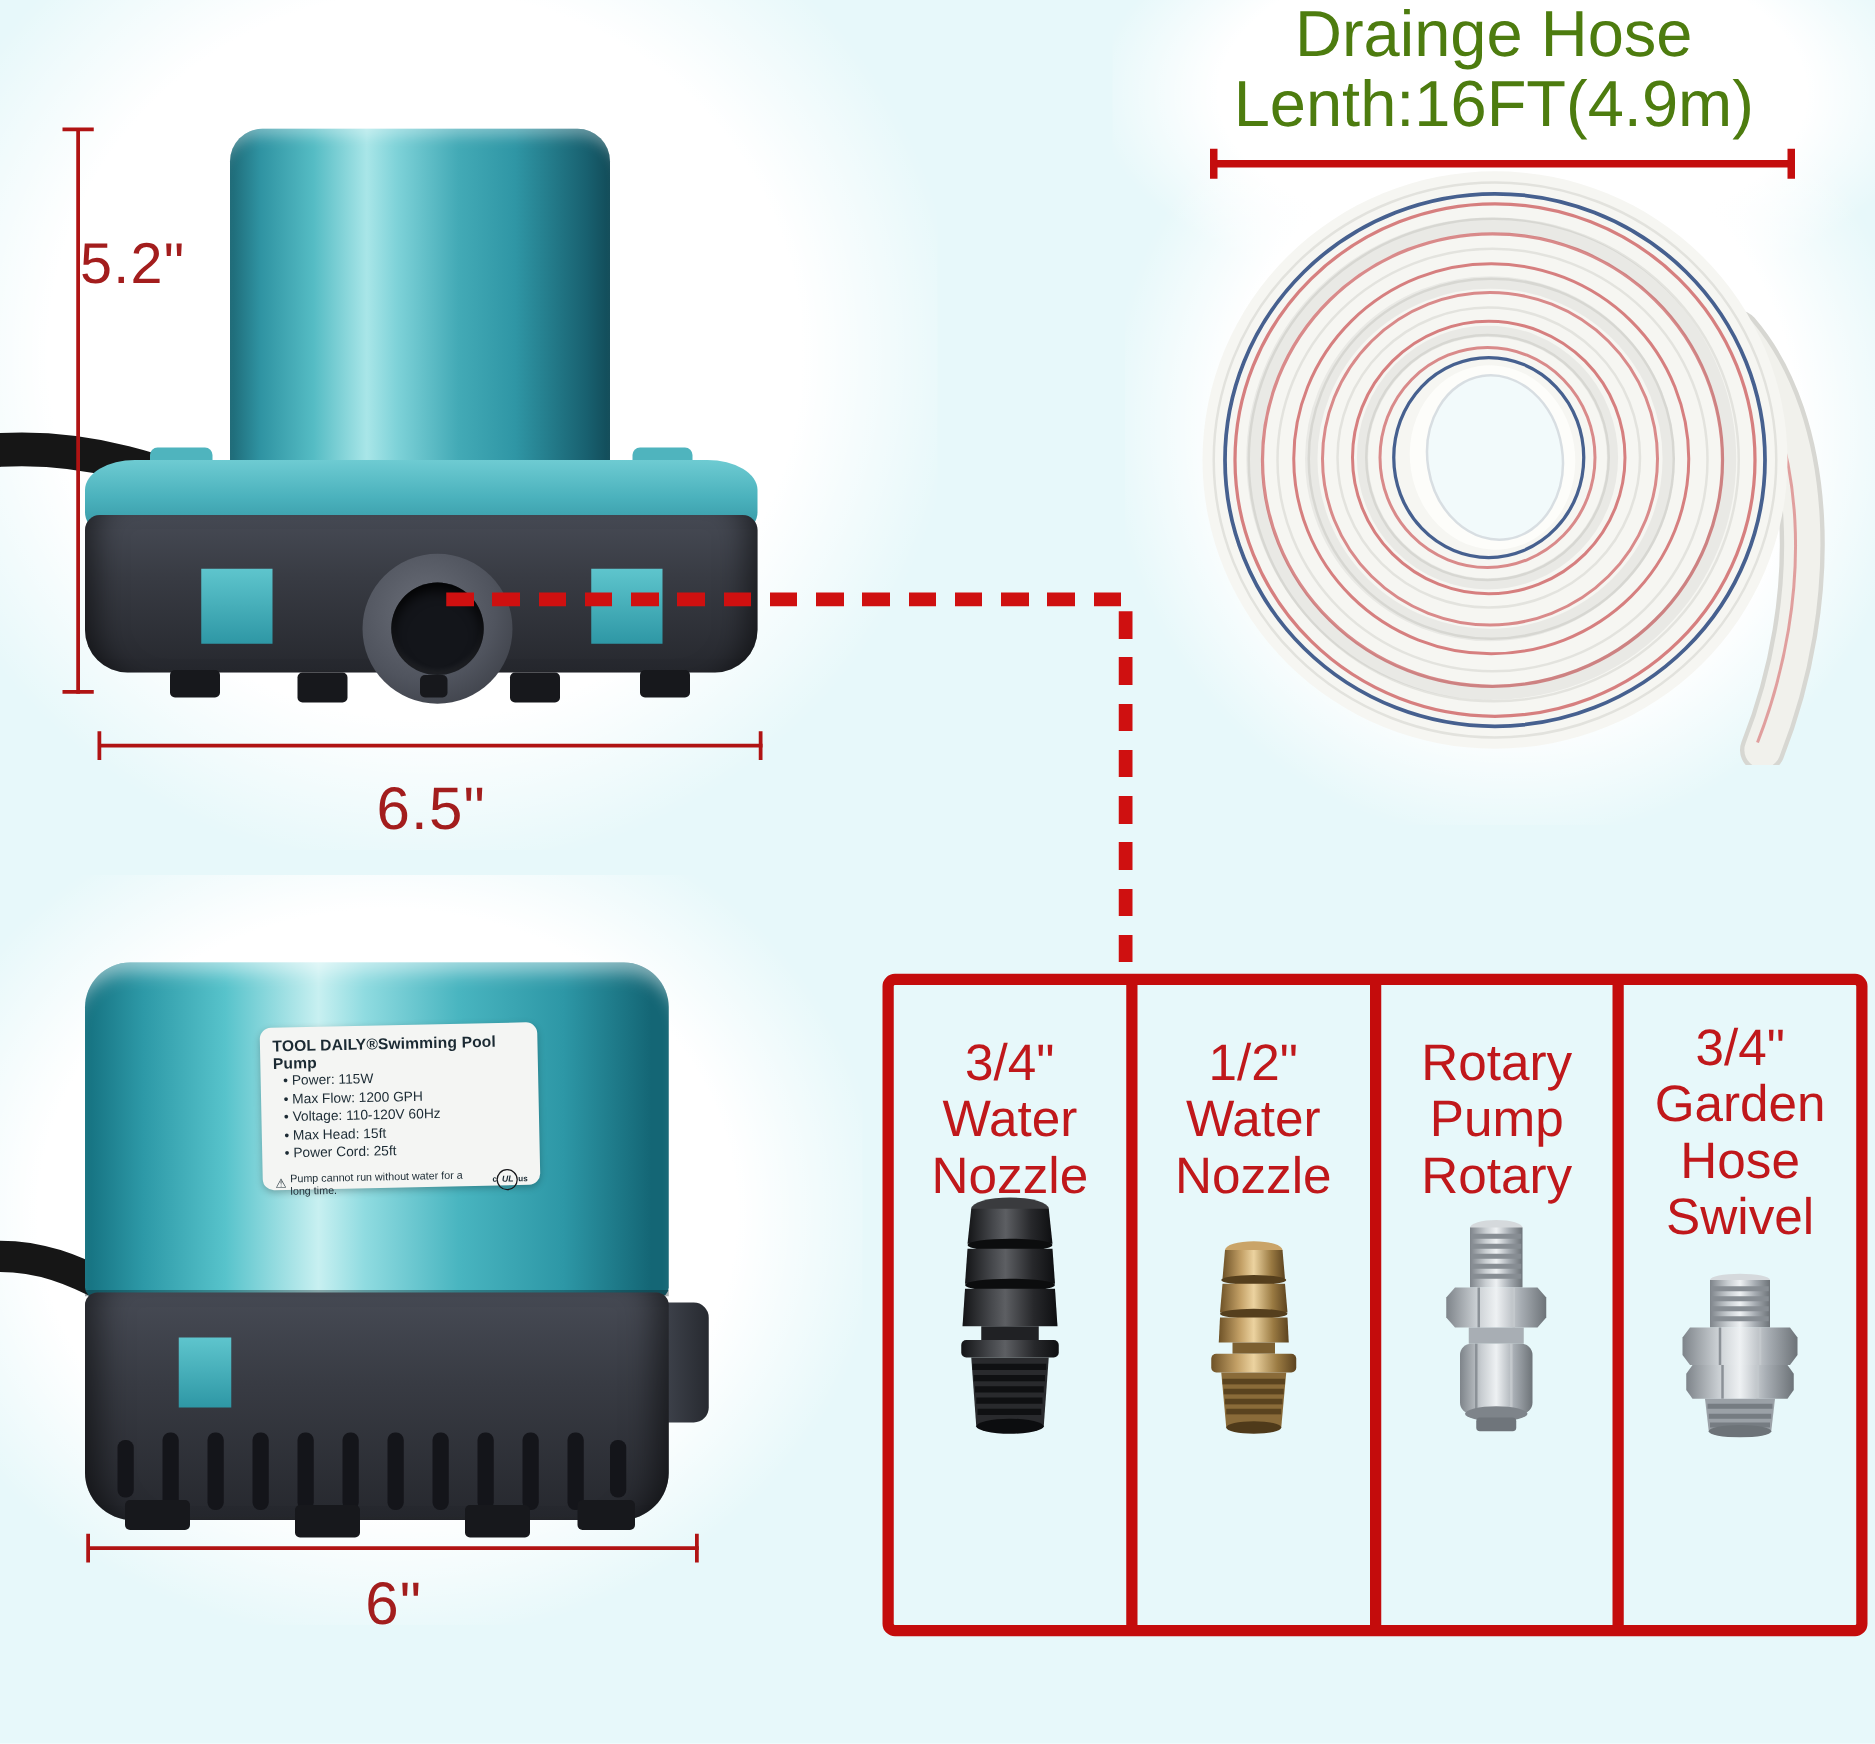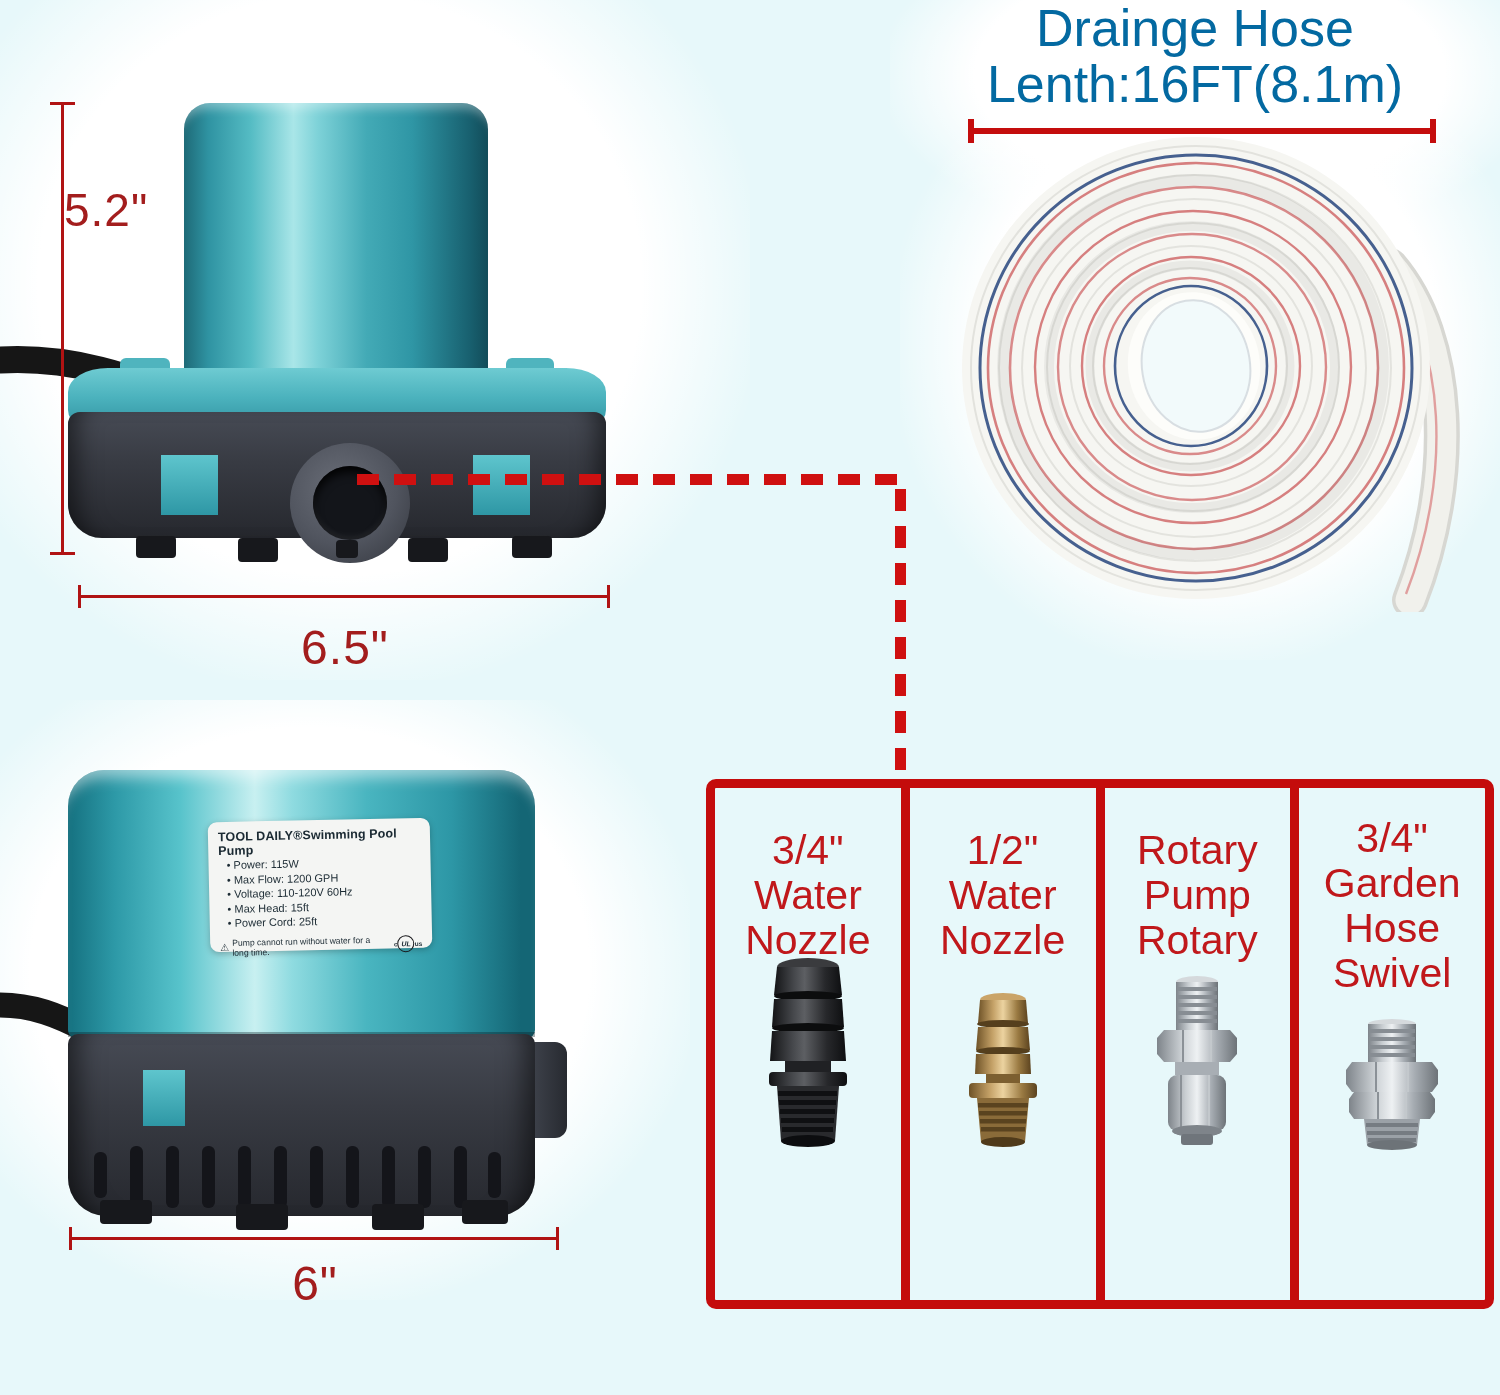--- a/index.html
+++ b/index.html
@@ -9,21 +9,21 @@
   
   .blob{position:absolute;background:radial-gradient(ellipse at 50% 45%, #ffffff 0 52%, rgba(255,255,255,0) 74%);}
   
   .dim-line{background:#b01313;}
   .dim-text{color:#a31d1d;font-size:46px;letter-spacing:1px;}
   .dim-text.big{font-size:48px;}
   
   .dash-h{height:11px;background:repeating-linear-gradient(90deg,#cf1010 0 22px,transparent 22px 37px);}
   .dash-v{width:11px;background:repeating-linear-gradient(180deg,#cf1010 0 22px,transparent 22px 37px);}
   
-  .hose-title{width:530px;text-align:center;color:#0369a1;font-size:52px;line-height:56px;}
+  .hose-title{width:530px;text-align:center;color:#4d7c0f;font-size:52px;line-height:56px;}
   .bracket{background:#c40d0d;}
   
   .motor{background:linear-gradient(90deg,#1e6a77 0%,#2f93a2 8%,#55bcc4 22%,#a9e6e8 36%,#7ed2d8 44%,#43aab6 60%,#2f96a5 75%,#18606f 94%,#124c59 100%);
          border-radius:26px 26px 8px 8px;box-shadow:inset 0 14px 10px -8px rgba(255,255,255,.35);}
   .deck{background:linear-gradient(180deg,#6ecbd2 0%,#4bb2bd 45%,#2d8d9c 100%);border-radius:40px/24px;}
   .tab{background:#4fb4be;border-radius:6px 6px 0 0;}
   .bowl{background:linear-gradient(180deg,#474b55 0%,#383b43 40%,#26282e 100%);}
   .bowl.top{border-radius:12px 12px 34px 34px;box-shadow:inset 26px 0 24px -18px rgba(0,0,0,.55),inset -26px 0 24px -18px rgba(0,0,0,.55);}
   .bowl.front{border-radius:10px 10px 38px 38px;box-shadow:inset 30px 0 26px -20px rgba(0,0,0,.55),inset -30px 0 26px -20px rgba(0,0,0,.55);}
   .window{background:linear-gradient(180deg,#5ec5cd 0%,#2e97a5 100%);}
@@ -90,21 +90,21 @@
   <div class="abs dim-line" style="left:79px;top:595px;width:531px;height:3px;"></div>
   <div class="abs dim-line" style="left:78px;top:585px;width:3px;height:23px;"></div>
   <div class="abs dim-line" style="left:607px;top:585px;width:3px;height:23px;"></div>
   <div class="abs dim-text big" style="left:240px;top:620px;width:210px;text-align:center;">6.5"</div>
 
   <div class="abs dash-h" style="left:357px;top:474px;width:546px;"></div>
   <div class="abs dash-v" style="left:895px;top:489px;height:284px;"></div>
 
   <div class="abs hose-title" style="left:930px;top:0;">
     <div>Drainge Hose</div>
-    <div>Lenth:16FT(8.1m)</div>
+    <div>Lenth:16FT(4.9m)</div>
   </div>
   <div class="abs bracket" style="left:970px;top:128px;width:466px;height:6px;"></div>
   <div class="abs bracket" style="left:968px;top:119px;width:6px;height:24px;"></div>
   <div class="abs bracket" style="left:1430px;top:119px;width:6px;height:24px;"></div>
 
   <svg class="abs" style="left:938px;top:128px;" width="524" height="484" viewBox="0 0 524 484">
     <path d="M 452 138 C 514 210, 520 350, 472 472" stroke="#d7d7d2" stroke-width="36" fill="none" stroke-linecap="round"></path>
     <path d="M 452 138 C 514 210, 520 350, 472 472" stroke="#f1f1ec" stroke-width="29" fill="none" stroke-linecap="round"></path>
     <path d="M 449 146 C 508 216, 514 348, 468 466" stroke="#dc8b8b" stroke-width="2.4" fill="none" opacity=".8"></path>
     <ellipse cx="258" cy="240" rx="234" ry="231" fill="#f6f6f2"></ellipse>

